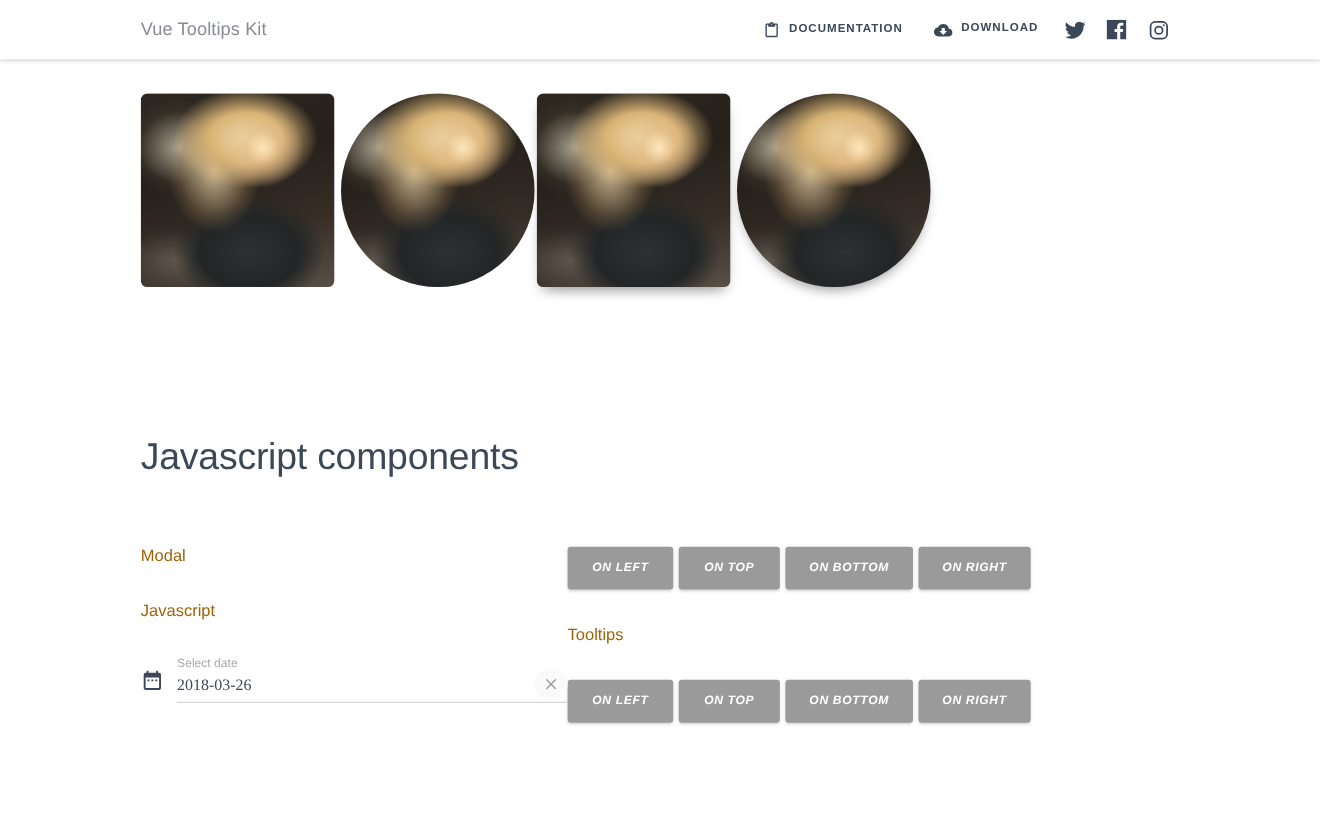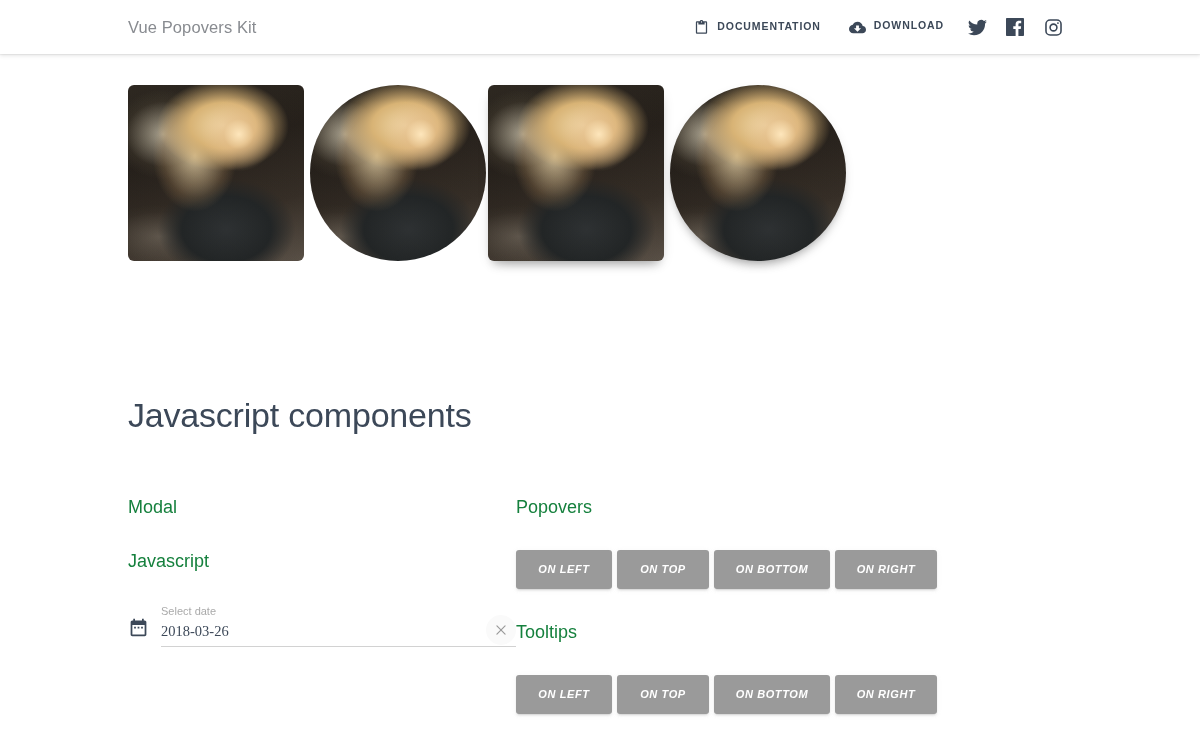--- a/index.html
+++ b/index.html
@@ -123,23 +123,23 @@
     letter-spacing: -0.2px;
   }
   .cols {
     display: flex;
     padding-top: 60px;
   }
   .col { width: 472px; }
   .col-spacer { width: 32px; }
 
   .sub-title {
-    font-size: 18px;
+    font-size: 15px;
     font-weight: 400;
-    color: #15803d;
+    color: #a16207;
     margin: 0 0 32px 0;
     letter-spacing: 0px;
   }
   .sub-title.second { margin-top: 33px; }
 
   .btn {
     display: inline-flex;
     align-items: center;
     justify-content: center;
     gap: 8px;
@@ -230,21 +230,21 @@
     cursor: pointer;
     padding: 0;
   }
   .dp-clear svg { display: block; }
 </style>
 </head>
 <body>
 
 <div class="navbar">
   <div class="navbar-inner">
-    <a class="brand" href="#">Vue Popovers Kit</a>
+    <a class="brand" href="#">Vue Tooltips Kit</a>
 
     <div class="nav-right">
 
       <a class="nav-item" href="#">
         <span>
           <svg width="15" height="15" viewBox="0 0 24 24" fill="currentColor" aria-hidden="true">
             <path d="M19 2h-4.18C14.4.84 13.3 0 12 0S9.6.84 9.18 2H5c-1.1 0-2 .9-2 2v16c0 1.1.9 2 2 2h14c1.1 0 2-.9 2-2V4c0-1.1-.9-2-2-2zm-7 0c.55 0 1 .45 1 1s-.45 1-1 1-1-.45-1-1 .45-1 1-1zm7 18H5V4h2v3h10V4h2v16z"></path>
           </svg>
         </span>
         <span>DOCUMENTATION</span>
@@ -337,21 +337,20 @@
             </button>
           </div>
         </div>
 
       </div>
 
       <div class="col-spacer"></div>
 
       <div class="col">
 
-        <h3 class="sub-title">Popovers</h3>
 
         <div class="btn-row">
           <button class="btn btn-gray w-left">ON LEFT</button>
           <button class="btn btn-gray w-top">ON TOP</button>
           <button class="btn btn-gray w-bottom">ON BOTTOM</button>
           <button class="btn btn-gray w-right">ON RIGHT</button>
         </div>
 
         <h3 class="sub-title second">Tooltips</h3>
 

